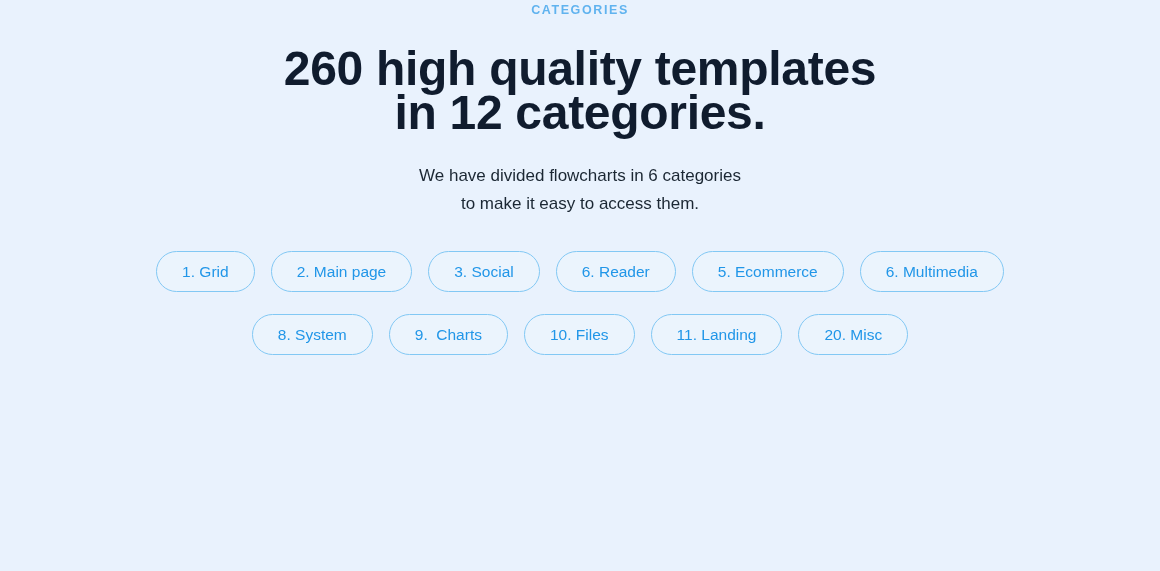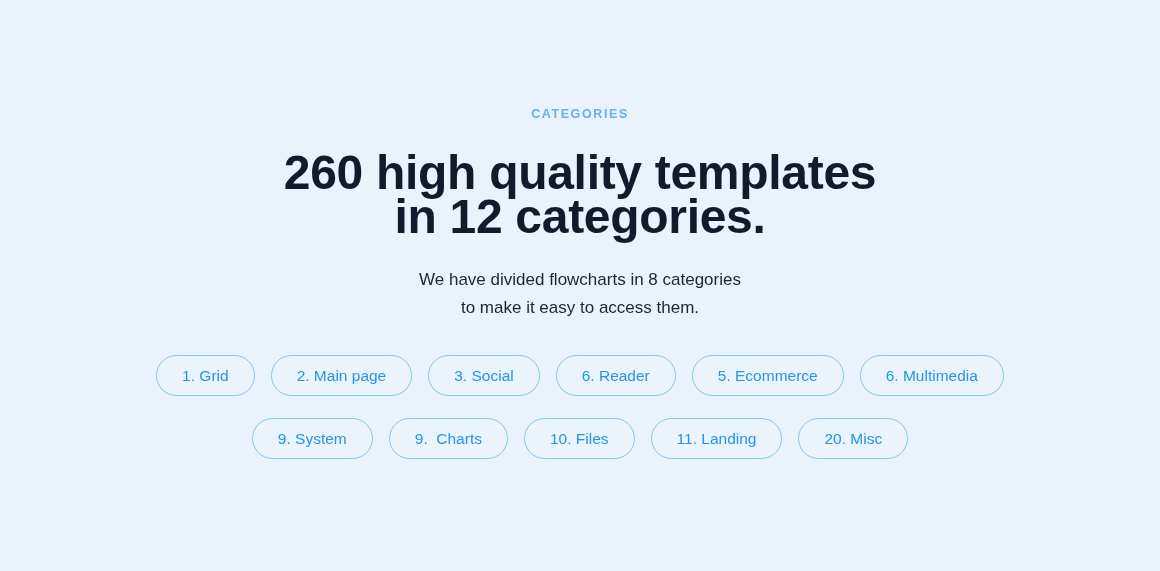--- a/index.html
+++ b/index.html
@@ -15,21 +15,20 @@
     overflow: hidden;
   }
 
   .section {
     width: 1160px;
     height: 571px;
     box-sizing: border-box;
     display: flex;
     flex-direction: column;
     align-items: center;
-    padding-top: 104px;
   }
 
   .eyebrow {
     font-size: 12.5px;
     font-weight: bold;
     letter-spacing: 1.6px;
     color: #60b3ef;
     text-transform: uppercase;
     line-height: 20px;
     margin: 0;
@@ -104,37 +103,37 @@
 <div class="section">
 
   <div class="eyebrow">CATEGORIES</div>
 
   <h1 class="headline">
     <span class="line">260 high quality templates</span>
     <span class="line">in 12 categories.</span>
   </h1>
 
   <p class="subtitle">
-    <span class="line">We have divided flowcharts in 8 categories</span>
+    <span class="line">We have divided flowcharts in 6 categories</span>
     <span class="line">to make it easy to access them.</span>
   </p>
 
   <div class="pill-rows">
 
     <div class="pill-row">
       <button class="pill">1. Grid</button>
       <button class="pill">2. Main page</button>
       <button class="pill">3. Social</button>
       <button class="pill">6. Reader</button>
       <button class="pill">5. Ecommerce</button>
       <button class="pill">6. Multimedia</button>
     </div>
 
     <div class="pill-row">
-      <button class="pill">9. System</button>
+      <button class="pill">8. System</button>
       <button class="pill">9.  Charts</button>
       <button class="pill">10. Files</button>
       <button class="pill">11. Landing</button>
       <button class="pill">20. Misc</button>
     </div>
 
   </div>
 
 </div>
 

